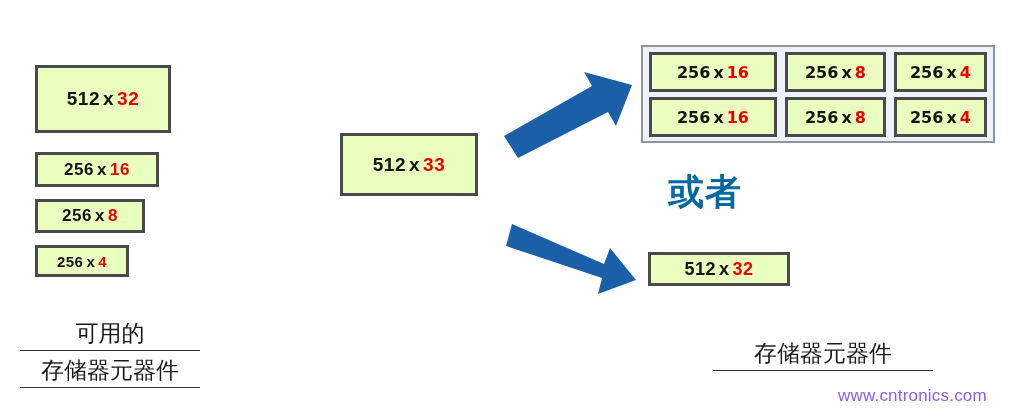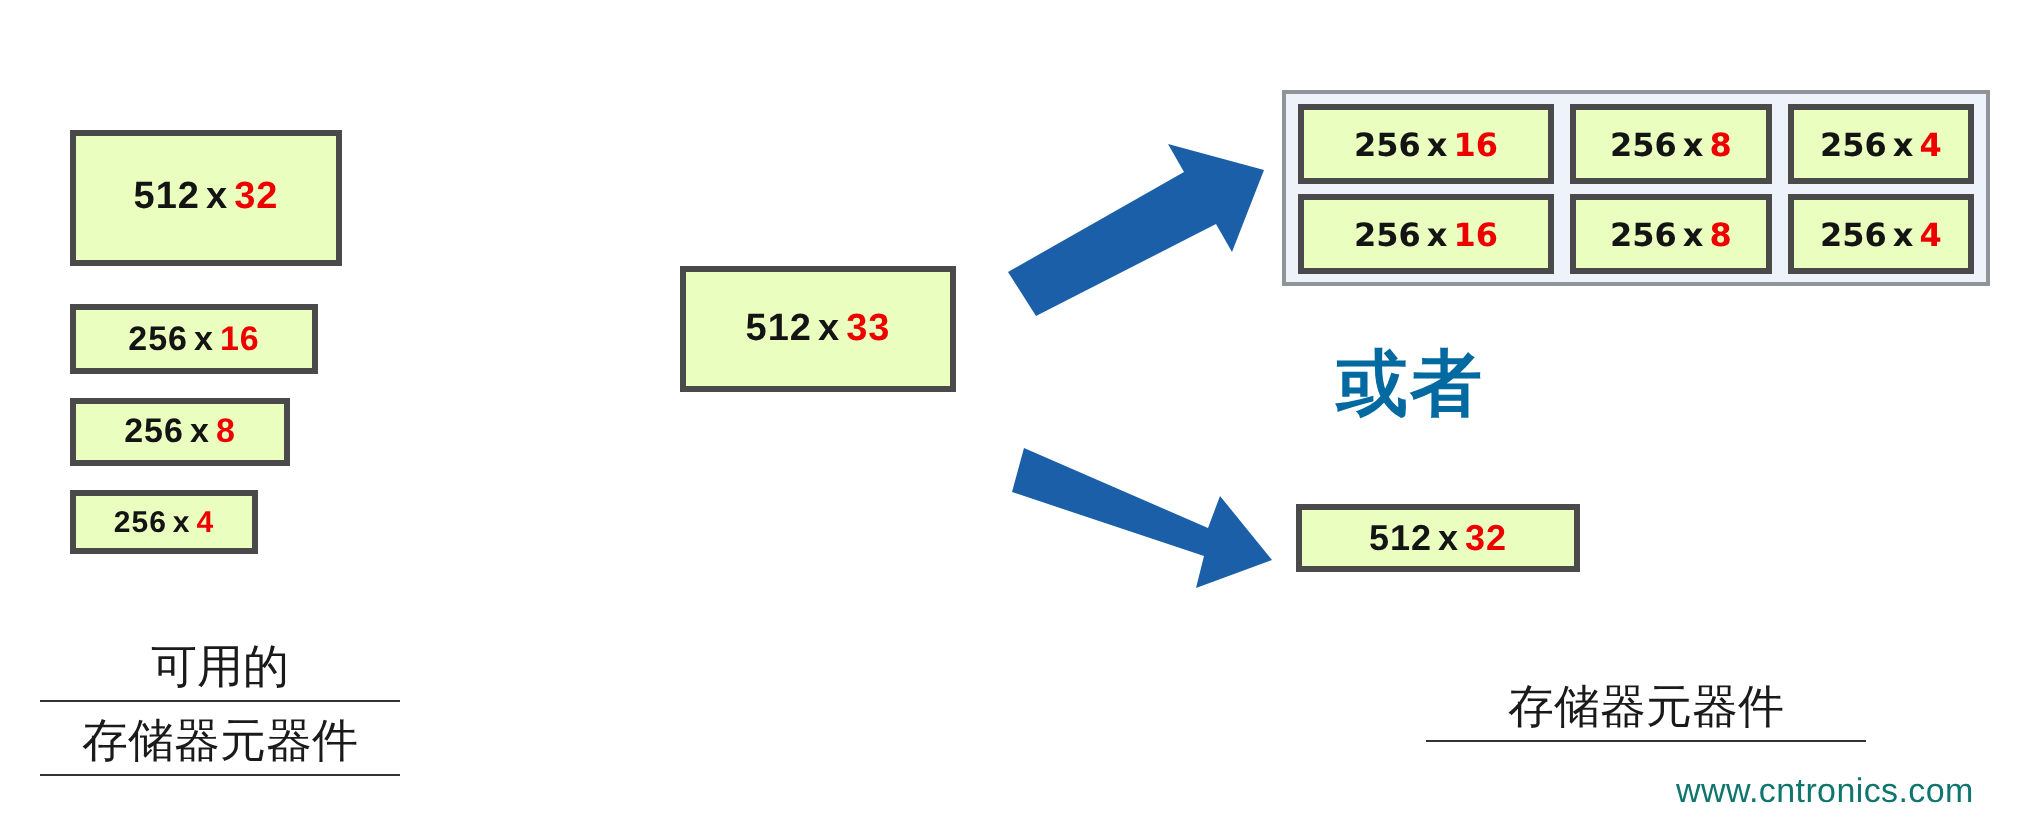--- a/index.html
+++ b/index.html
@@ -124,21 +124,21 @@
   #caption-middle { left: 327px; top: 340px; width: 250px; }
   #caption-right  { left: 713px; top: 338px; width: 220px; }
 
   
   #watermark {
     position: absolute;
     left: 838px;
     top: 386px;
     font-family: "Liberation Sans", sans-serif;
     font-size: 17px;
-    color: #0f766e;
+    color: #8b5cf6;
     letter-spacing: 0.2px;
     white-space: nowrap;
   }
 </style>
 </head>
 <body>
 
 <div id="canvas">
 
   <div class="memblock" id="stack-box-0">

